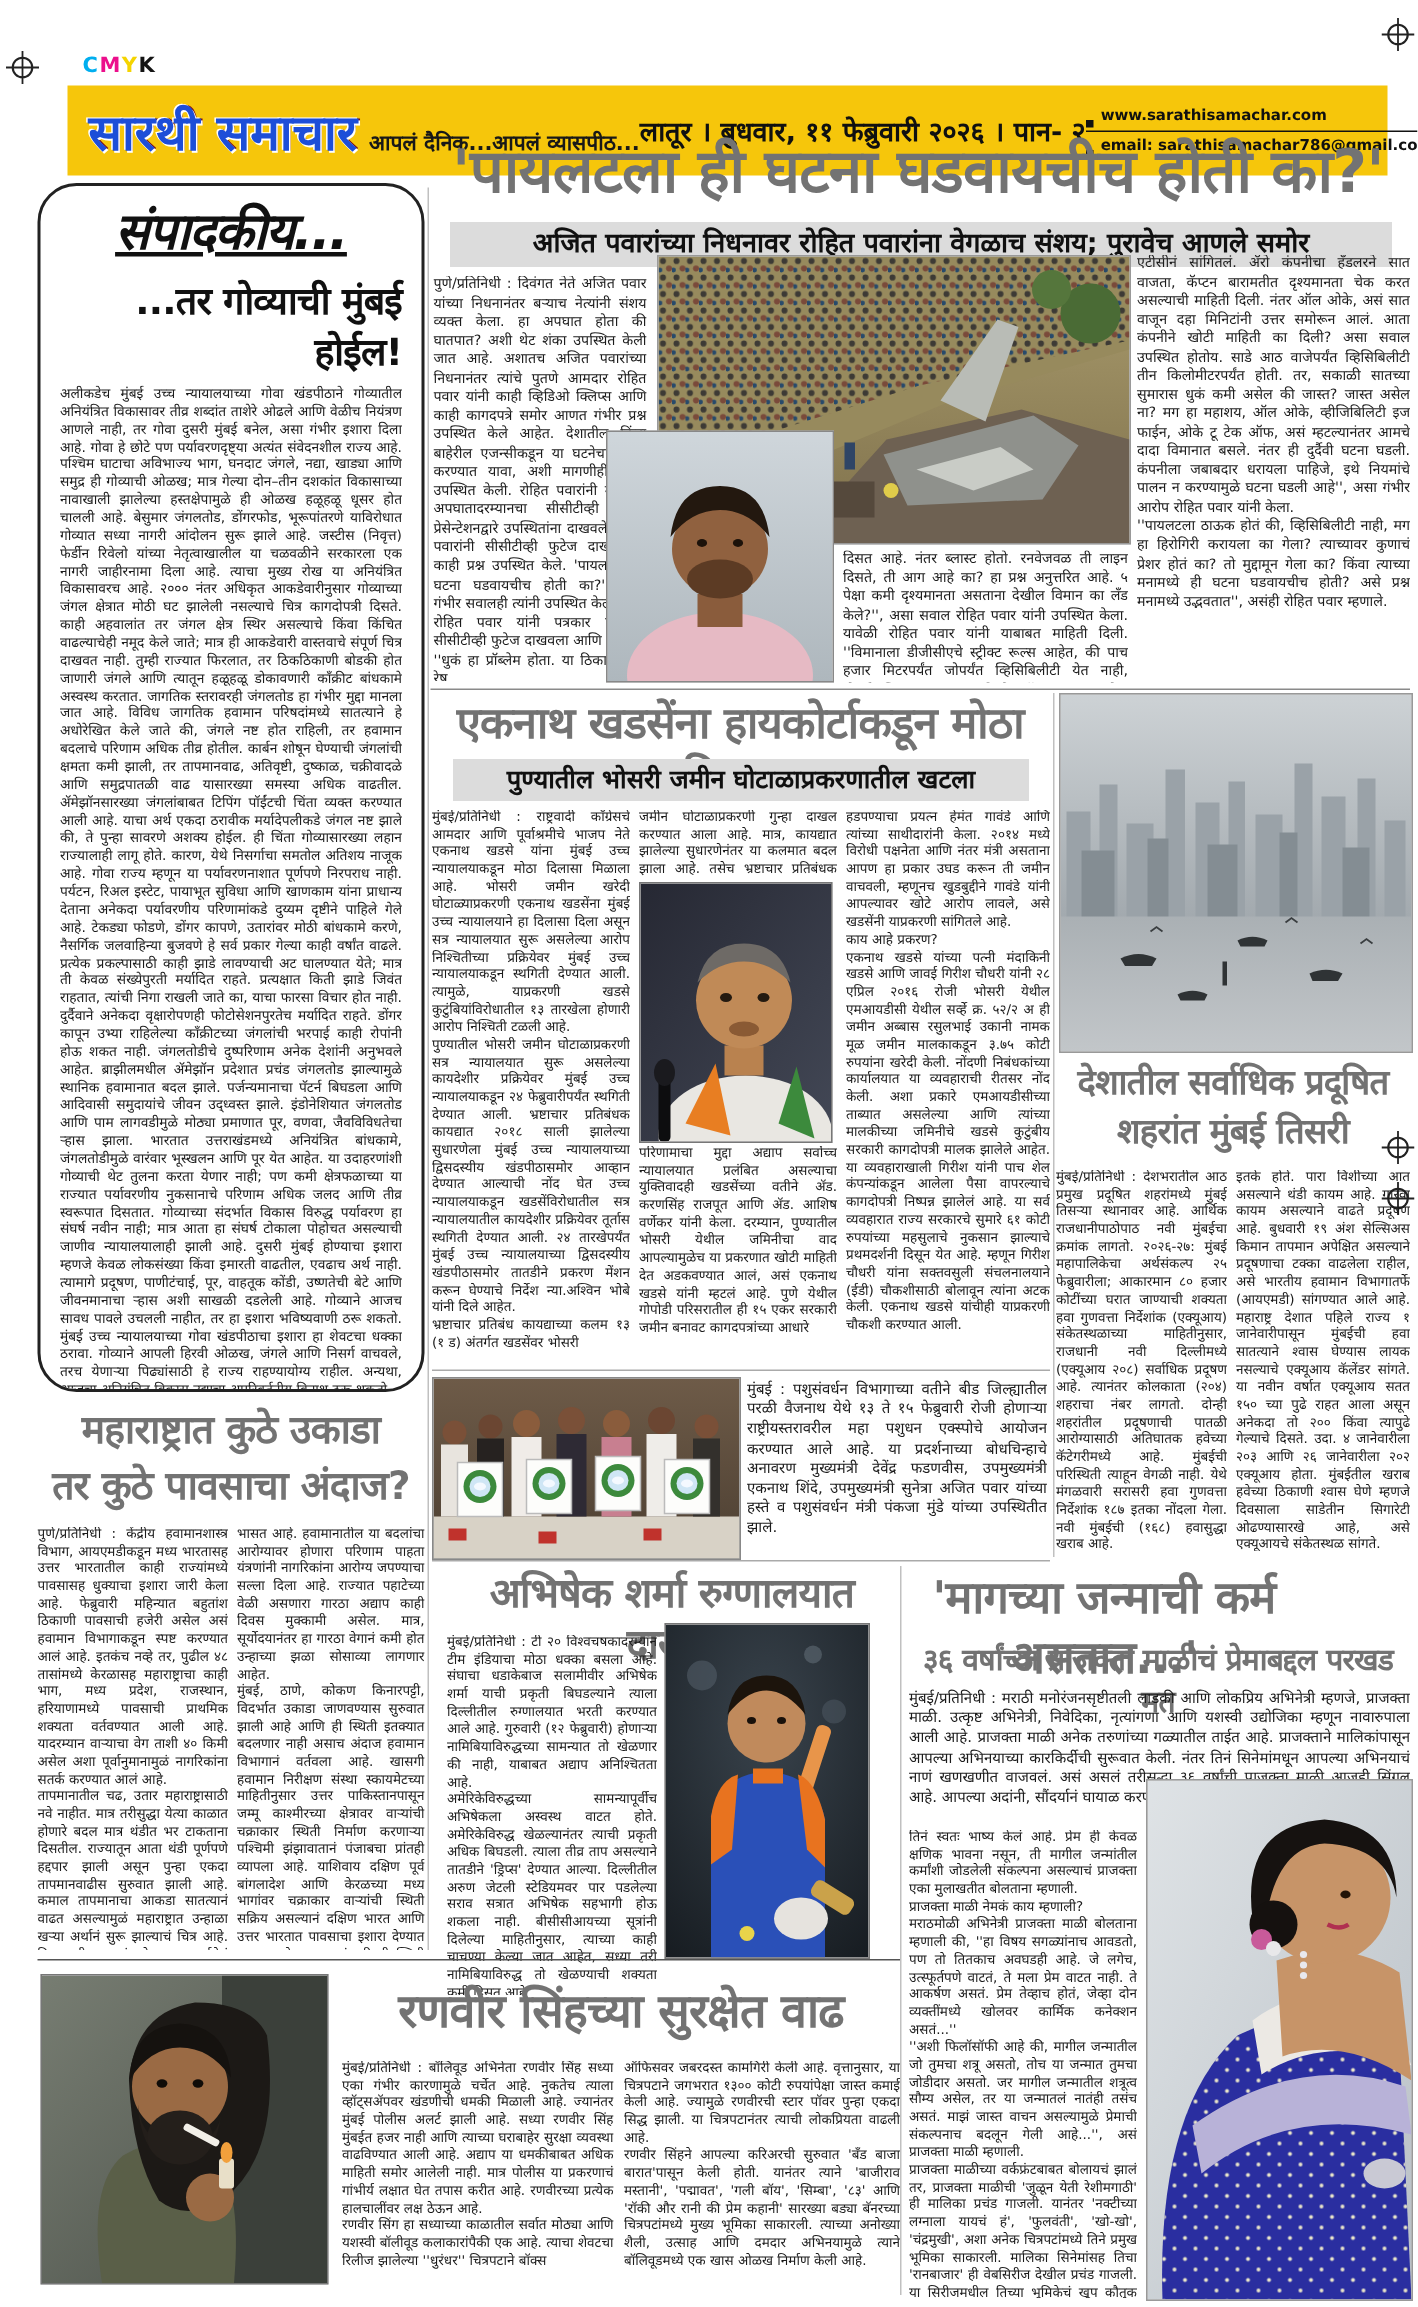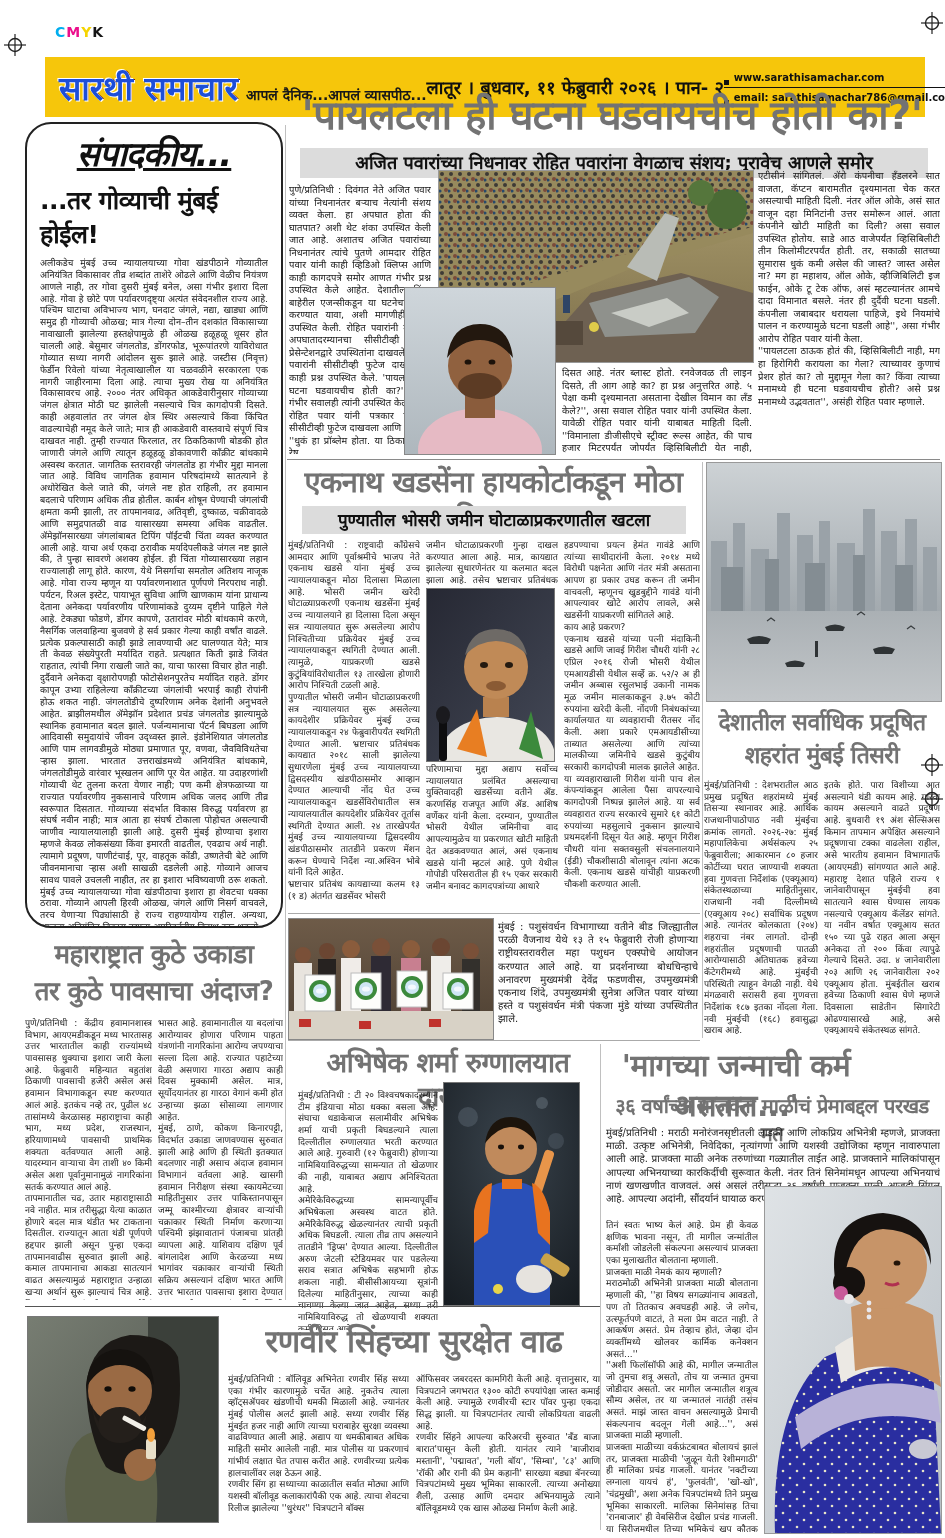--- a/index.html
+++ b/index.html
@@ -23,21 +23,21 @@
   .mast-right{font-size:10px;font-weight:bold;color:#101010;line-height:1.5;text-align:left;}
   .mast-right .row{display:flex;align-items:flex-end;gap:5px;white-space:nowrap;}
   .mast-right .row+.row{border-top:1px solid #111;padding-top:2px;margin-top:2px;}
   .sq{display:inline-block;width:5px;height:5px;background:#111;}
   
   .cmyk{font-size:14px;font-weight:bold;letter-spacing:1px;}
   .cmyk .c{color:#00aeef}.cmyk .m{color:#ec0f8c}.cmyk .y{color:#f5d400}.cmyk .k{color:#141414}
   
   .edit-box{border:2px solid #222;border-radius:26px;box-sizing:border-box;padding:6px 13px;overflow:hidden;}
   .edit-label{font-size:34px;font-weight:bold;font-style:italic;text-decoration:underline;text-align:center;letter-spacing:-1px;}
-  .edit-head{font-size:25px;font-weight:bold;text-align:left;margin:6px 0 7px 0;letter-spacing:-0.5px;}
+  .edit-head{font-size:25px;font-weight:bold;text-align:right;margin:6px 0 7px 0;letter-spacing:-0.5px;}
   .edit-body{font-size:9.2px;line-height:1.29;text-align:justify;color:#1b1b1b;}
   .edit-body::first-line{font-weight:normal;}
   .regmark{width:22px;height:22px;}
 </style>
 </head>
 <body>
 
 <div class="page">
 
   <svg class="abs regmark" style="left:4px;top:34px" viewBox="0 0 22 22">
@@ -59,21 +59,21 @@
       <circle cx="11" cy="11" r="6.5" fill="none" stroke="#222" stroke-width="1.4"></circle>
       <line x1="11" y1="0" x2="11" y2="22" stroke="#222" stroke-width="1.2"></line>
       <line x1="0" y1="11" x2="22" y2="11" stroke="#222" stroke-width="1.2"></line>
     </svg>
   <svg class="abs regmark" style="left:918px;top:1505px" viewBox="0 0 22 22">
       <circle cx="11" cy="11" r="6.5" fill="none" stroke="#222" stroke-width="1.4"></circle>
       <line x1="11" y1="0" x2="11" y2="22" stroke="#222" stroke-width="1.2"></line>
       <line x1="0" y1="11" x2="22" y2="11" stroke="#222" stroke-width="1.2"></line>
     </svg>
 
-  <div class="abs cmyk" style="left:55px;top:24px">
+  <div class="abs cmyk" style="left:55px;top:36px">
     <span class="c">C</span><span class="m">M</span><span class="y">Y</span><span class="k">K</span>
   </div>
   <div class="abs cmyk" style="left:33px;top:1492px">
     <span class="c">C</span><span class="m">M</span><span class="y">Y</span><span class="k">K</span>
   </div>
 
   <div class="abs masthead" style="left:45px;top:57px;width:880px;height:60px">
     <div class="brand-wrap">
       <span class="brand">सारथी समाचार</span>
       <span class="tagline">आपलं दैनिक...आपलं व्यासपीठ...</span>

